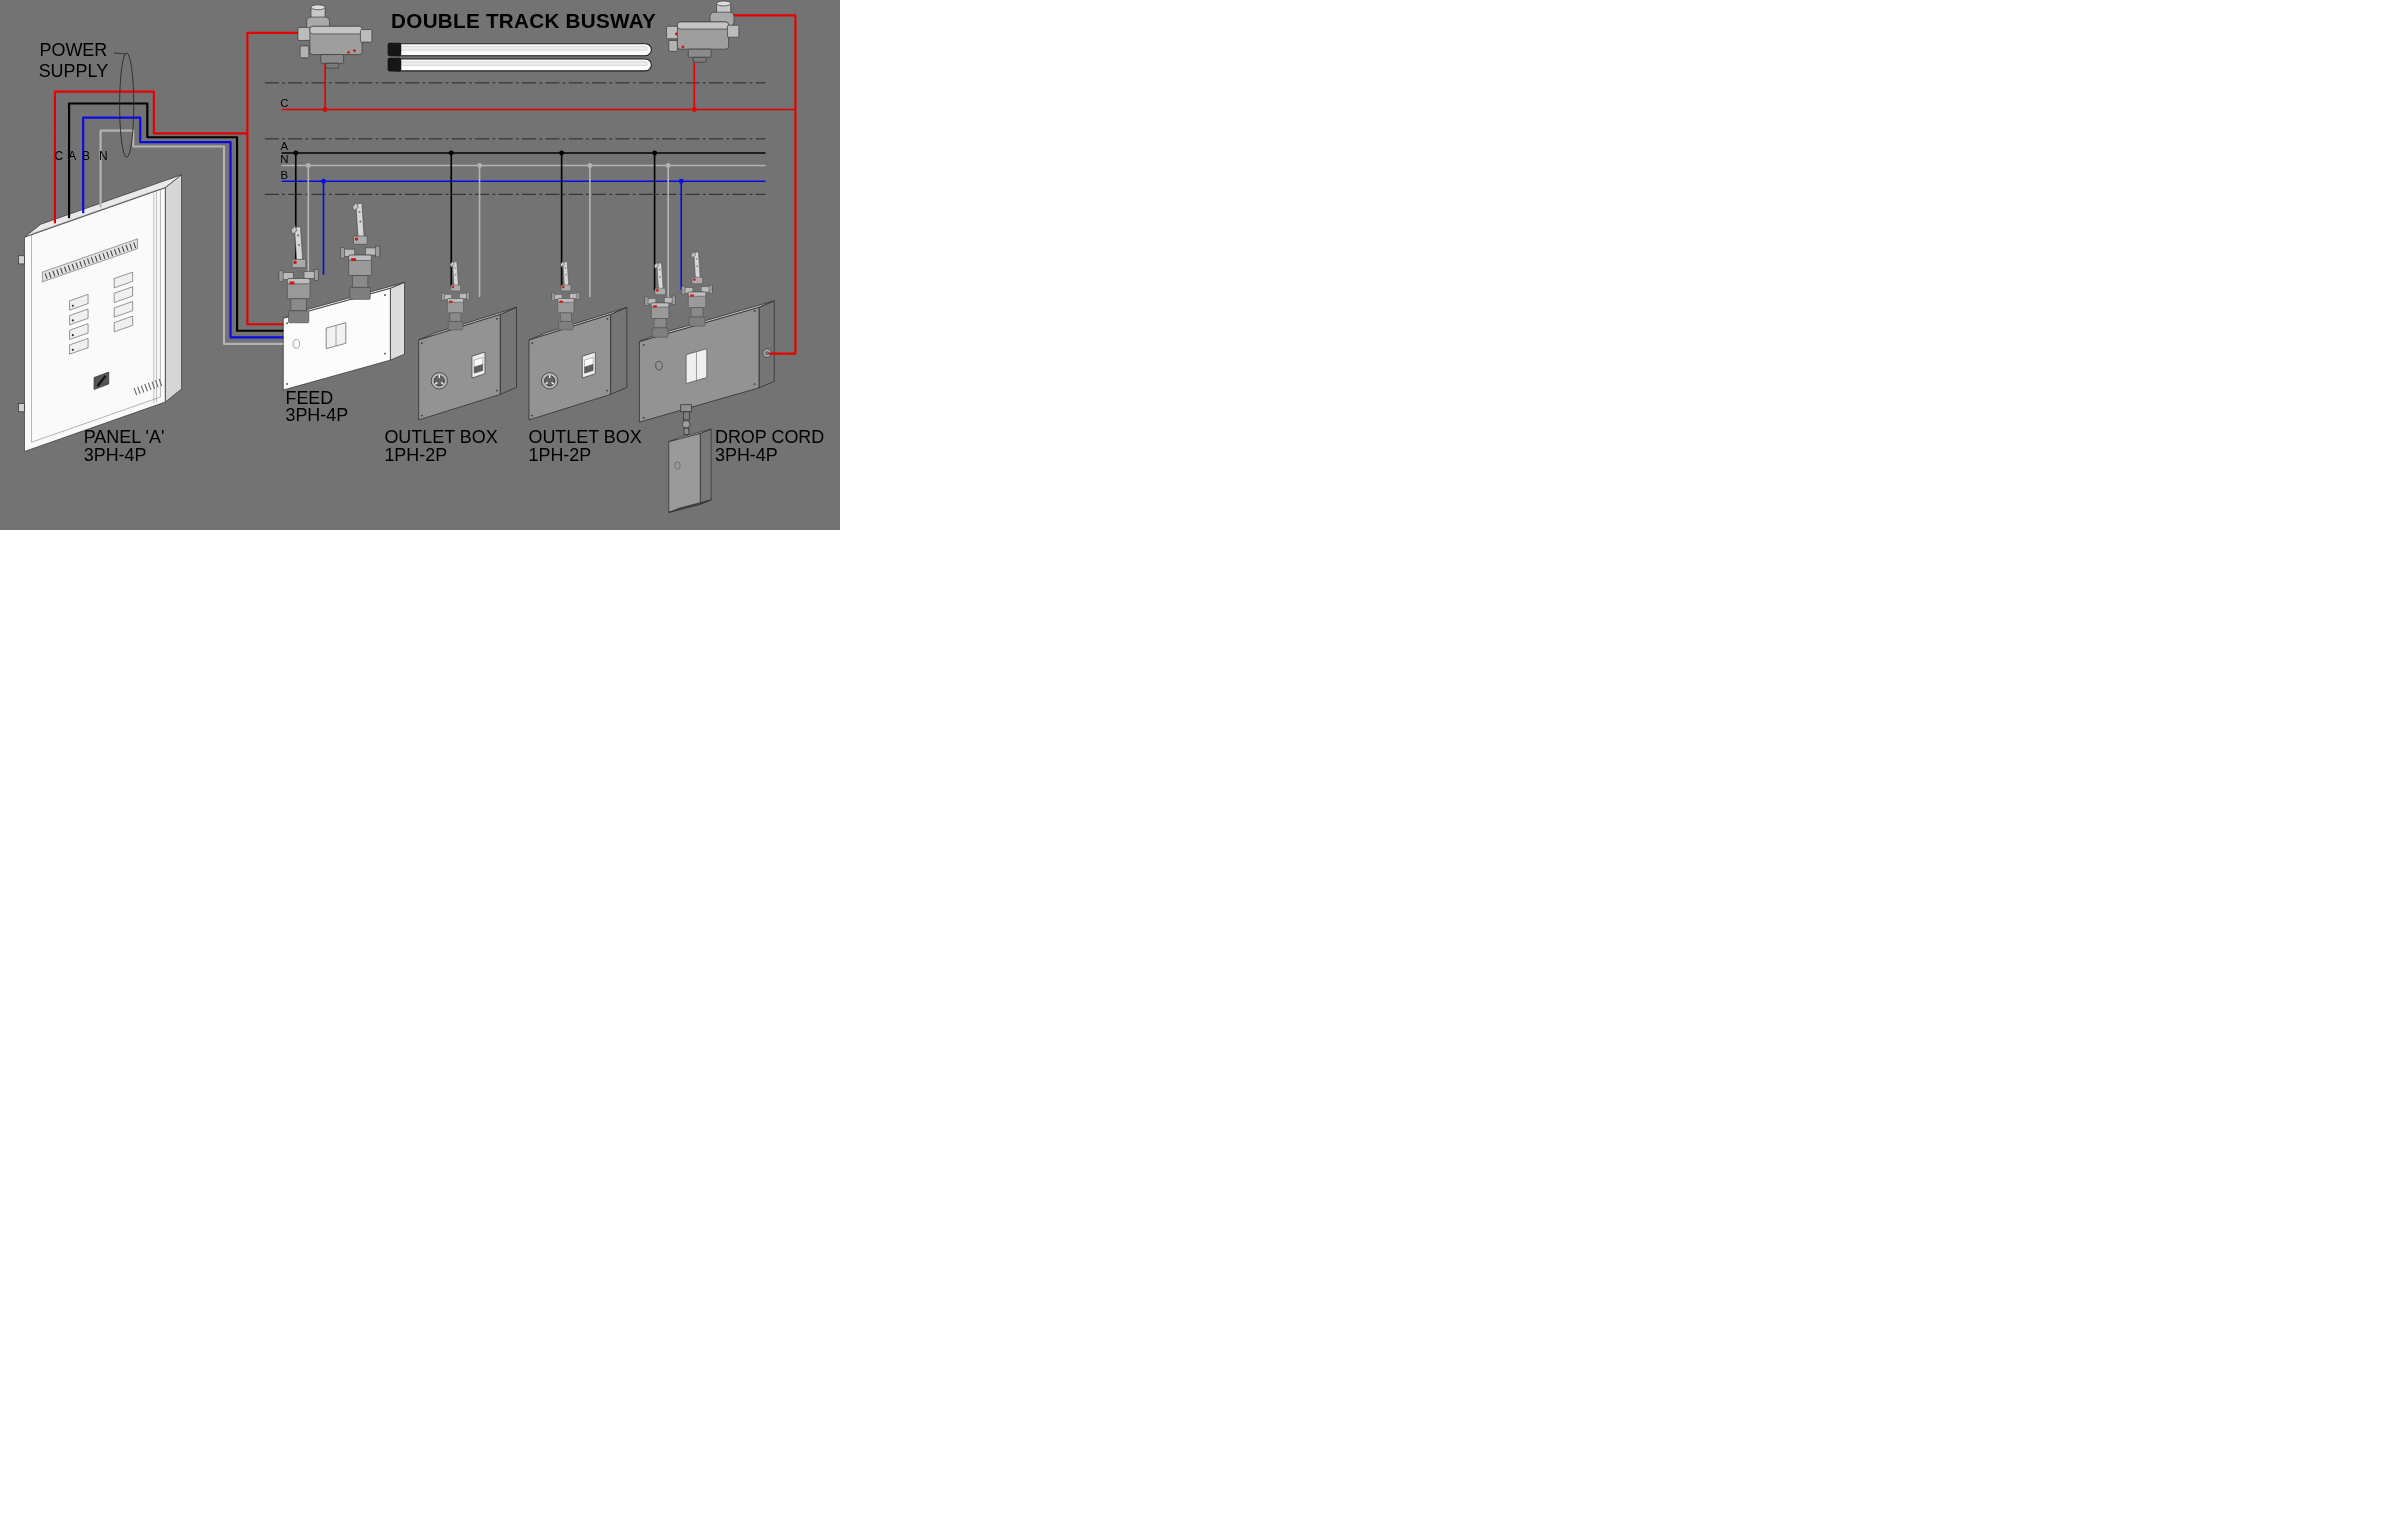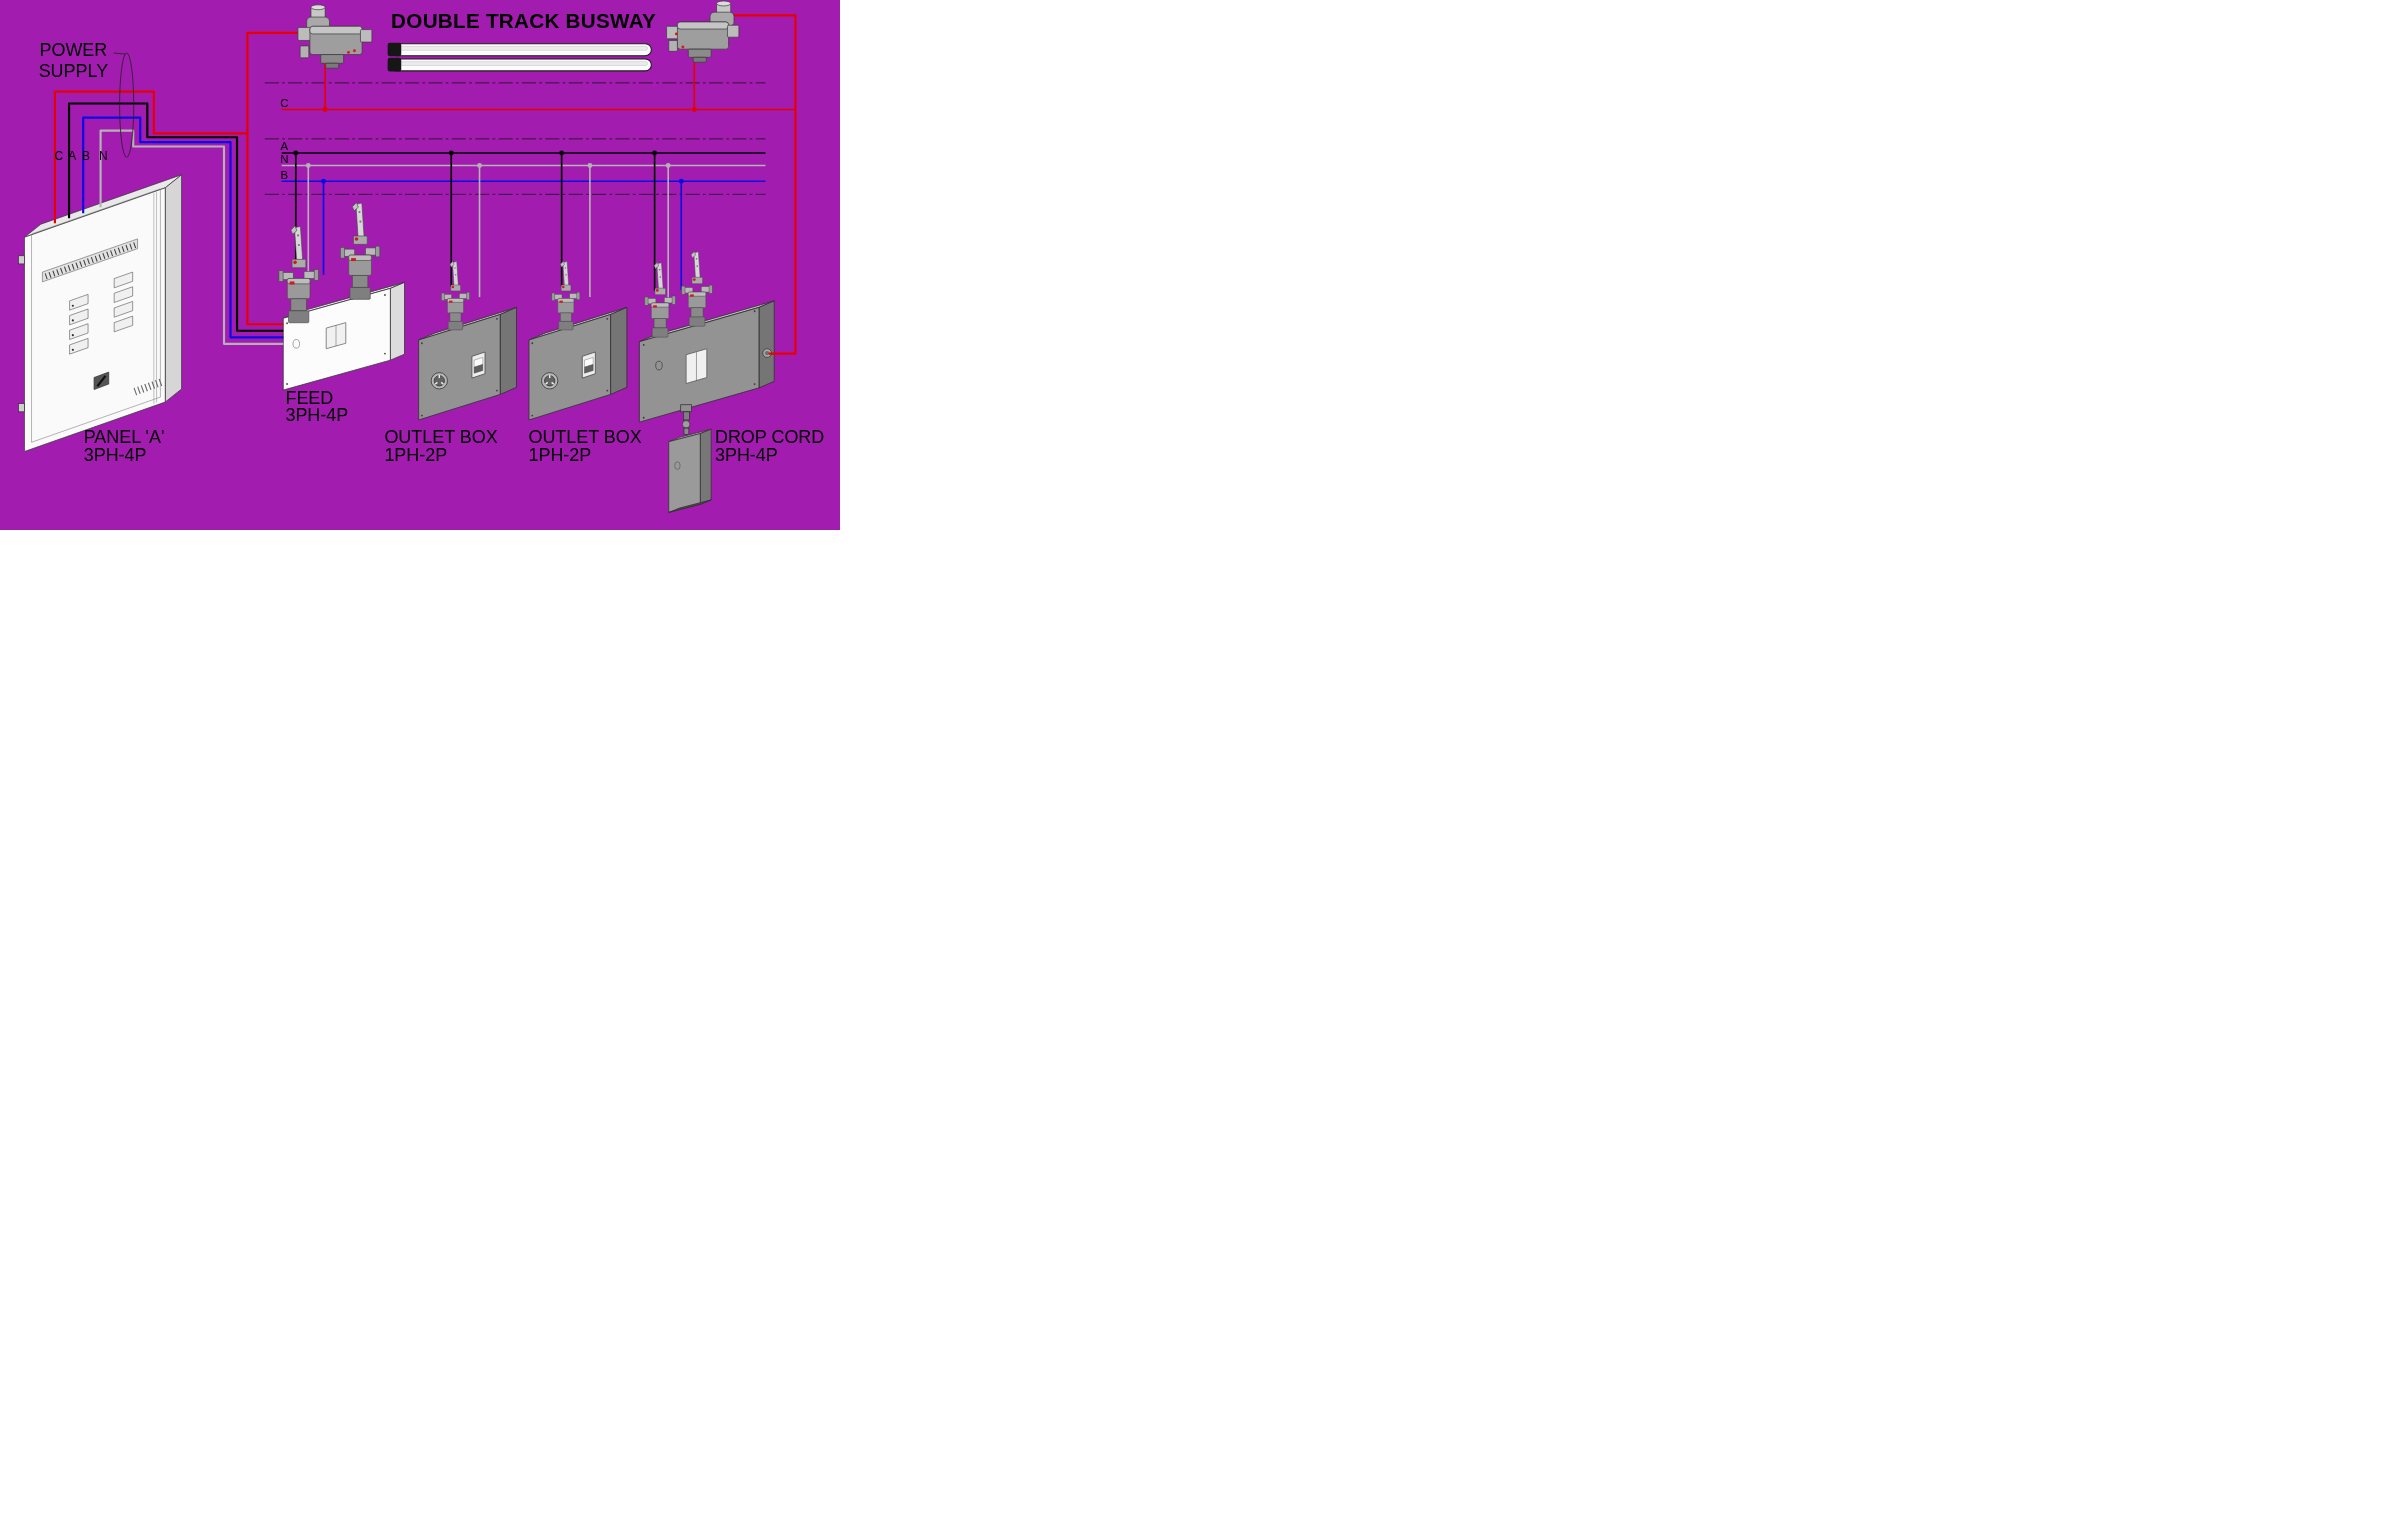--- a/index.html
+++ b/index.html
@@ -1,16 +1,16 @@
 <!DOCTYPE html>
 <html style="font-size:8.7px"><head>
 <meta charset="utf-8">
 <style>
   html,body{margin:0;padding:0;background:#ffffff;}
-  .stage{position:relative;width:840px;height:530px;background:#a21caf;overflow:hidden;}
+  .stage{position:relative;width:840px;height:530px;background:#737373;overflow:hidden;}
   svg{display:block;}
   text{font-family:"Liberation Sans", sans-serif;fill:#000;}
   .t-title{font-size:38px;font-weight:bold;letter-spacing:.5px;}
   .t-label{font-size:33px;}
   .t-bus{font-size:21px;}
   .t-cabn{font-size:22px;}
 </style>
 </head>
 <body>
 

